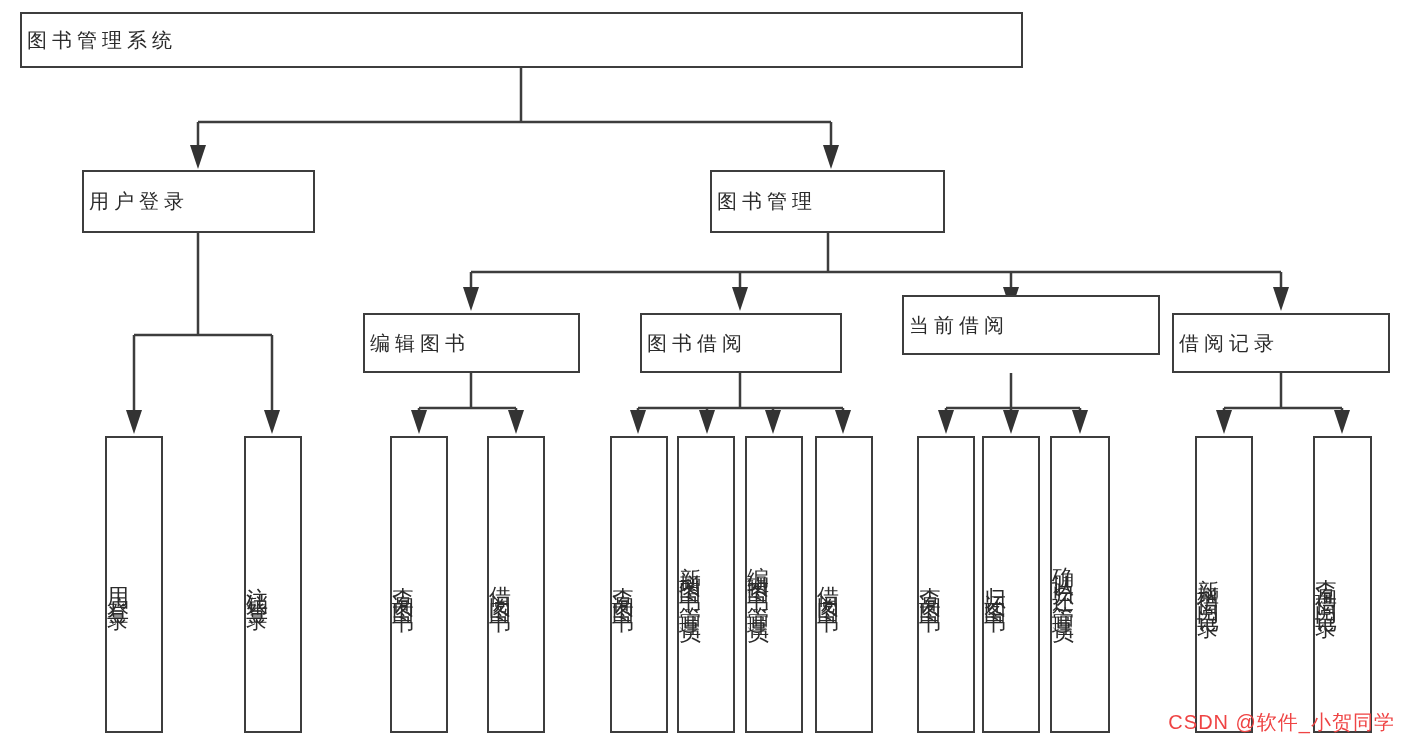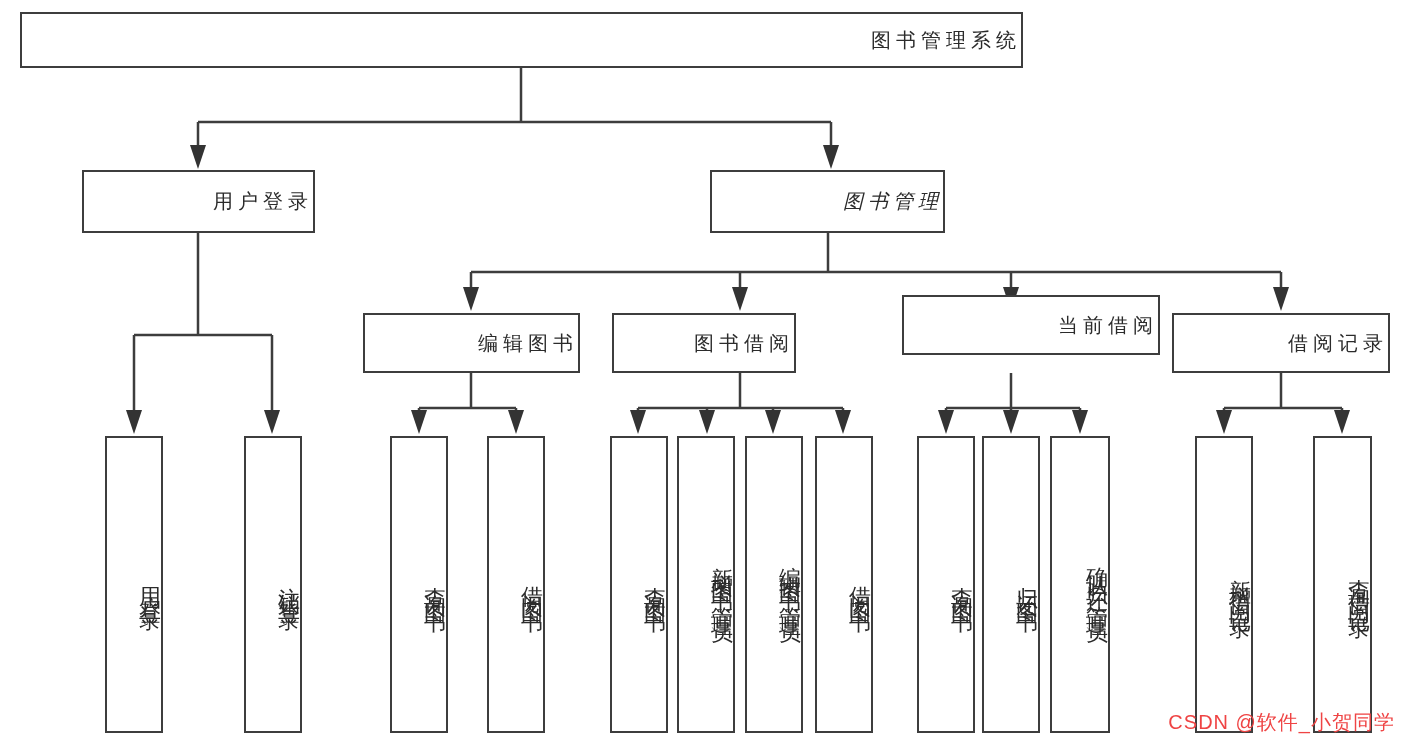--- a/index.html
+++ b/index.html
@@ -4,21 +4,21 @@
 <style>
   html,body { margin:0; padding:0; background:#ffffff; }
   .canvas {
     position:relative; width:1405px; height:747px; background:#ffffff;
     font-family:"Liberation Sans","DejaVu Sans",sans-serif; overflow:hidden;
   }
   svg.connectors { position:absolute; left:0; top:0; z-index:1; }
   .box {
     position:absolute; box-sizing:border-box; background:#ffffff;
     border:2px solid #3d3d3d; color:#2b2b2b; z-index:2;
-    display:flex; align-items:center; justify-content:flex-end;
+    display:flex; align-items:center; justify-content:flex-start;
     text-align:center;
   }
   .h-label { font-size:20px; letter-spacing:5px; white-space:nowrap; text-indent:5px; }
   .leaf .v-label {
     writing-mode:vertical-rl; text-orientation:mixed;
     font-size:22px; letter-spacing:8px; line-height:1;
   }
   .watermark {
     position:absolute; right:10px; bottom:11px; z-index:3;
     color:#ef4444; font-size:20px; letter-spacing:1px; white-space:nowrap;
@@ -62,28 +62,28 @@
     </g>
   </svg>
 
   <div class="box" style="left:20px; top:12px; width:1003px; height:56px;">
     <span class="h-label">图书管理系统</span>
   </div>
 
   <div class="box" style="left:82px; top:170px; width:233px; height:63px;">
     <span class="h-label">用户登录</span>
   </div>
-  <div class="box" style="left:710px; top:170px; width:235px; height:63px;font-style:italic;">
+  <div class="box" style="left:710px; top:170px; width:235px; height:63px;">
     <span class="h-label">图书管理</span>
   </div>
 
   <div class="box" style="left:363px; top:313px; width:217px; height:60px;">
     <span class="h-label">编辑图书</span>
   </div>
-  <div class="box" style="left:612px; top:313px; width:184px; height:60px;padding-left:40px;">
+  <div class="box" style="left:640px; top:313px; width:202px; height:60px;">
     <span class="h-label">图书借阅</span>
   </div>
   <div class="box" style="left:902px; top:295px; width:258px; height:60px;">
     <span class="h-label">当前借阅</span>
   </div>
   <div class="box" style="left:1172px; top:313px; width:218px; height:60px;">
     <span class="h-label">借阅记录</span>
   </div>
 
   <div class="box leaf" style="left:105px; top:436px; width:58px; height:297px;">

